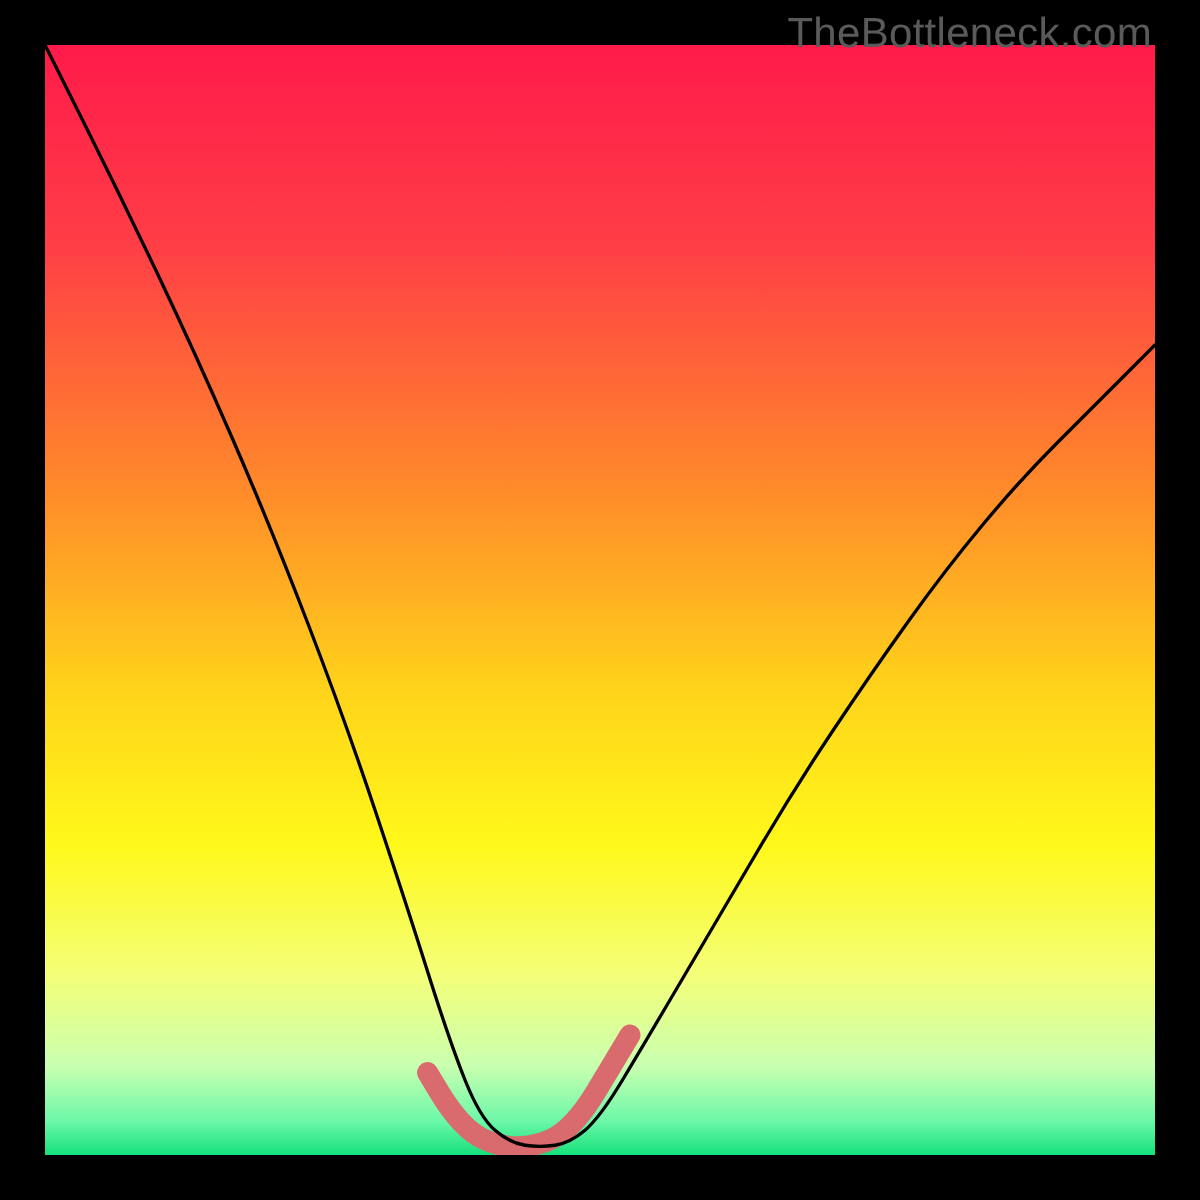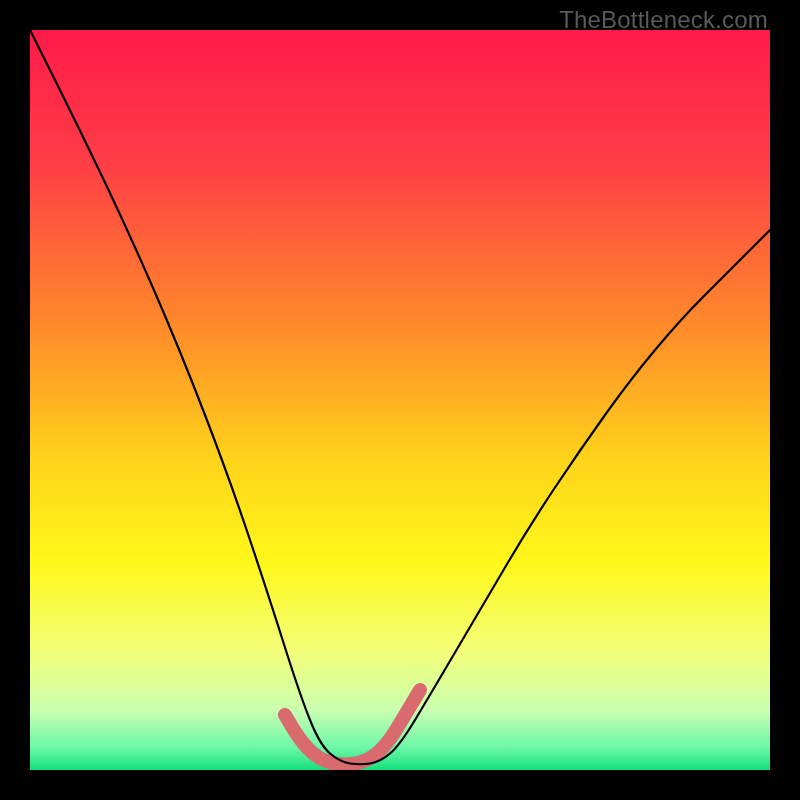--- a/index.html
+++ b/index.html
@@ -32,21 +32,21 @@
   left: 0;
   top: 0;
   width: 100%;
   height: 100%;
 }
 .watermark {
   position: absolute;
   top: 6px;
   right: 32px;
   font-family: Arial, Helvetica, sans-serif;
-  font-size: 24px;
+  font-size: 28px;
   color: #5a5a5a;
   font-weight: 500;
   letter-spacing: 0.2px;
 }
 svg.curve {
   position: absolute;
   left: 0;
   top: 0;
   width: 100%;
   height: 100%;

